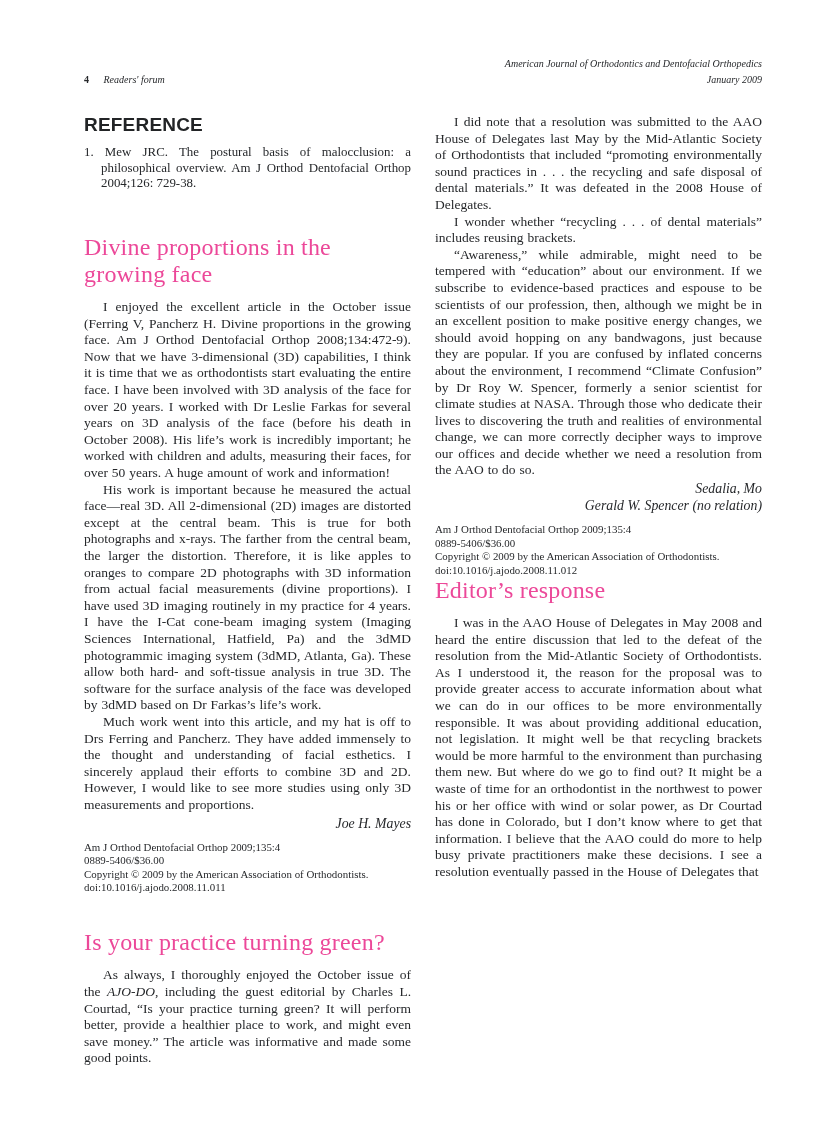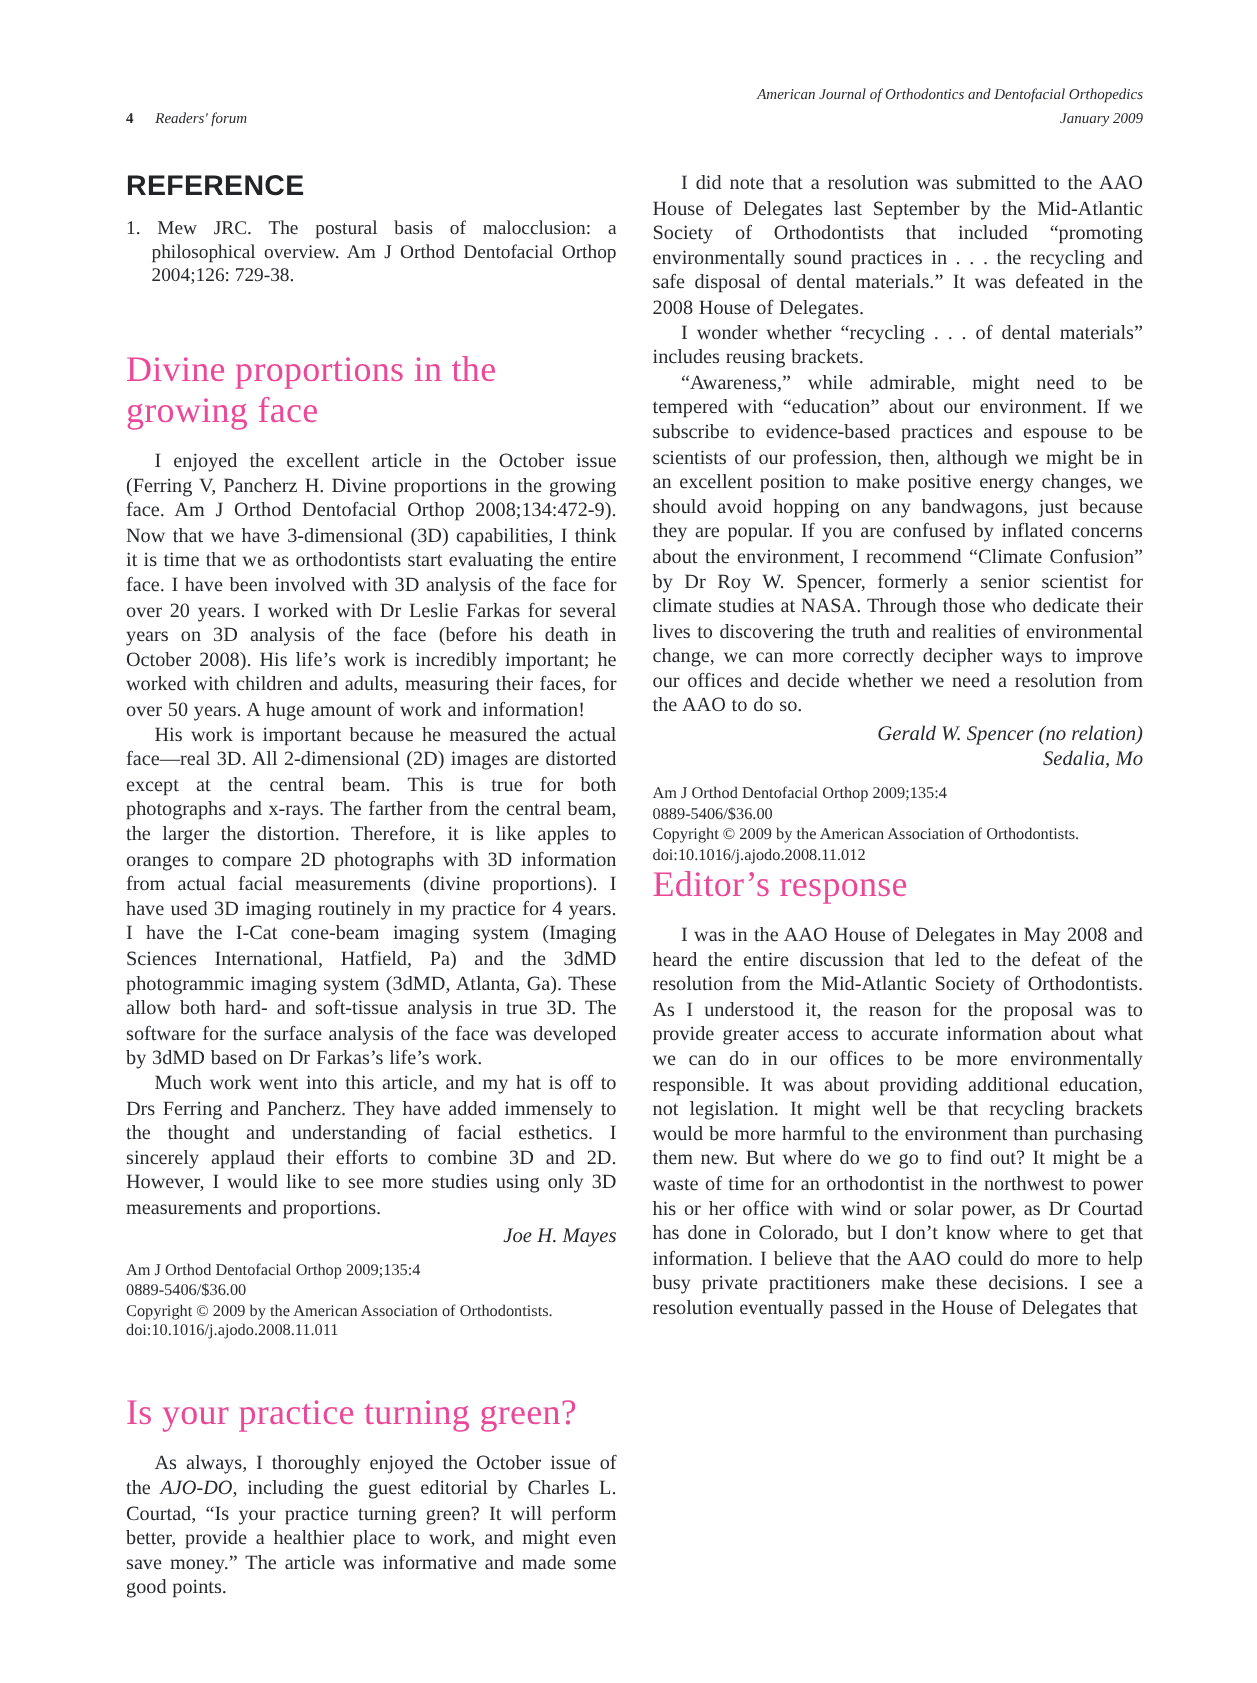--- a/index.html
+++ b/index.html
@@ -122,27 +122,27 @@
         <div>doi:10.1016/j.ajodo.2008.11.011</div>
       </div>
 
       <h2 class="letter-title mt-title-2">Is your practice turning green?</h2>
       <p class="body"><span>As always, I thoroughly enjoyed the October issue of the </span><span class="italic">AJO-DO</span><span>, including the guest editorial by Charles L. Courtad, “Is your practice turning green? It will perform better, provide a healthier place to work, and might even save money.” The article was informative and made some good points.</span></p>
 
     </div>
 
     <div class="col">
 
-      <p class="body">I did note that a resolution was submitted to the AAO House of Delegates last September by the Mid-Atlantic Society of Orthodontists that included “promoting environmentally sound practices in . . . the recycling and safe disposal of dental materials.” It was defeated in the 2008 House of Delegates.</p>
+      <p class="body">I did note that a resolution was submitted to the AAO House of Delegates last May by the Mid-Atlantic Society of Orthodontists that included “promoting environmentally sound practices in . . . the recycling and safe disposal of dental materials.” It was defeated in the 2008 House of Delegates.</p>
       <p class="body">I wonder whether “recycling . . . of dental materials” includes reusing brackets.</p>
       <p class="body">“Awareness,” while admirable, might need to be tempered with “education” about our environment. If we subscribe to evidence-based practices and espouse to be scientists of our profession, then, although we might be in an excellent position to make positive energy changes, we should avoid hopping on any bandwagons, just because they are popular. If you are confused by inflated concerns about the environment, I recommend “Climate Confusion” by Dr Roy W. Spencer, formerly a senior scientist for climate studies at NASA. Through those who dedicate their lives to discovering the truth and realities of environmental change, we can more correctly decipher ways to improve our offices and decide whether we need a resolution from the AAO to do so.</p>
 
       <div class="signature">
+        <div>Sedalia, Mo</div>
         <div>Gerald W. Spencer (no relation)</div>
-        <div>Sedalia, Mo</div>
       </div>
 
       <div class="citation">
         <div>Am J Orthod Dentofacial Orthop 2009;135:4</div>
         <div>0889-5406/$36.00</div>
         <div>Copyright © 2009 by the American Association of Orthodontists.</div>
         <div>doi:10.1016/j.ajodo.2008.11.012</div>
       </div>
 
       <h2 class="letter-title mt-title-3">Editor’s response</h2>

